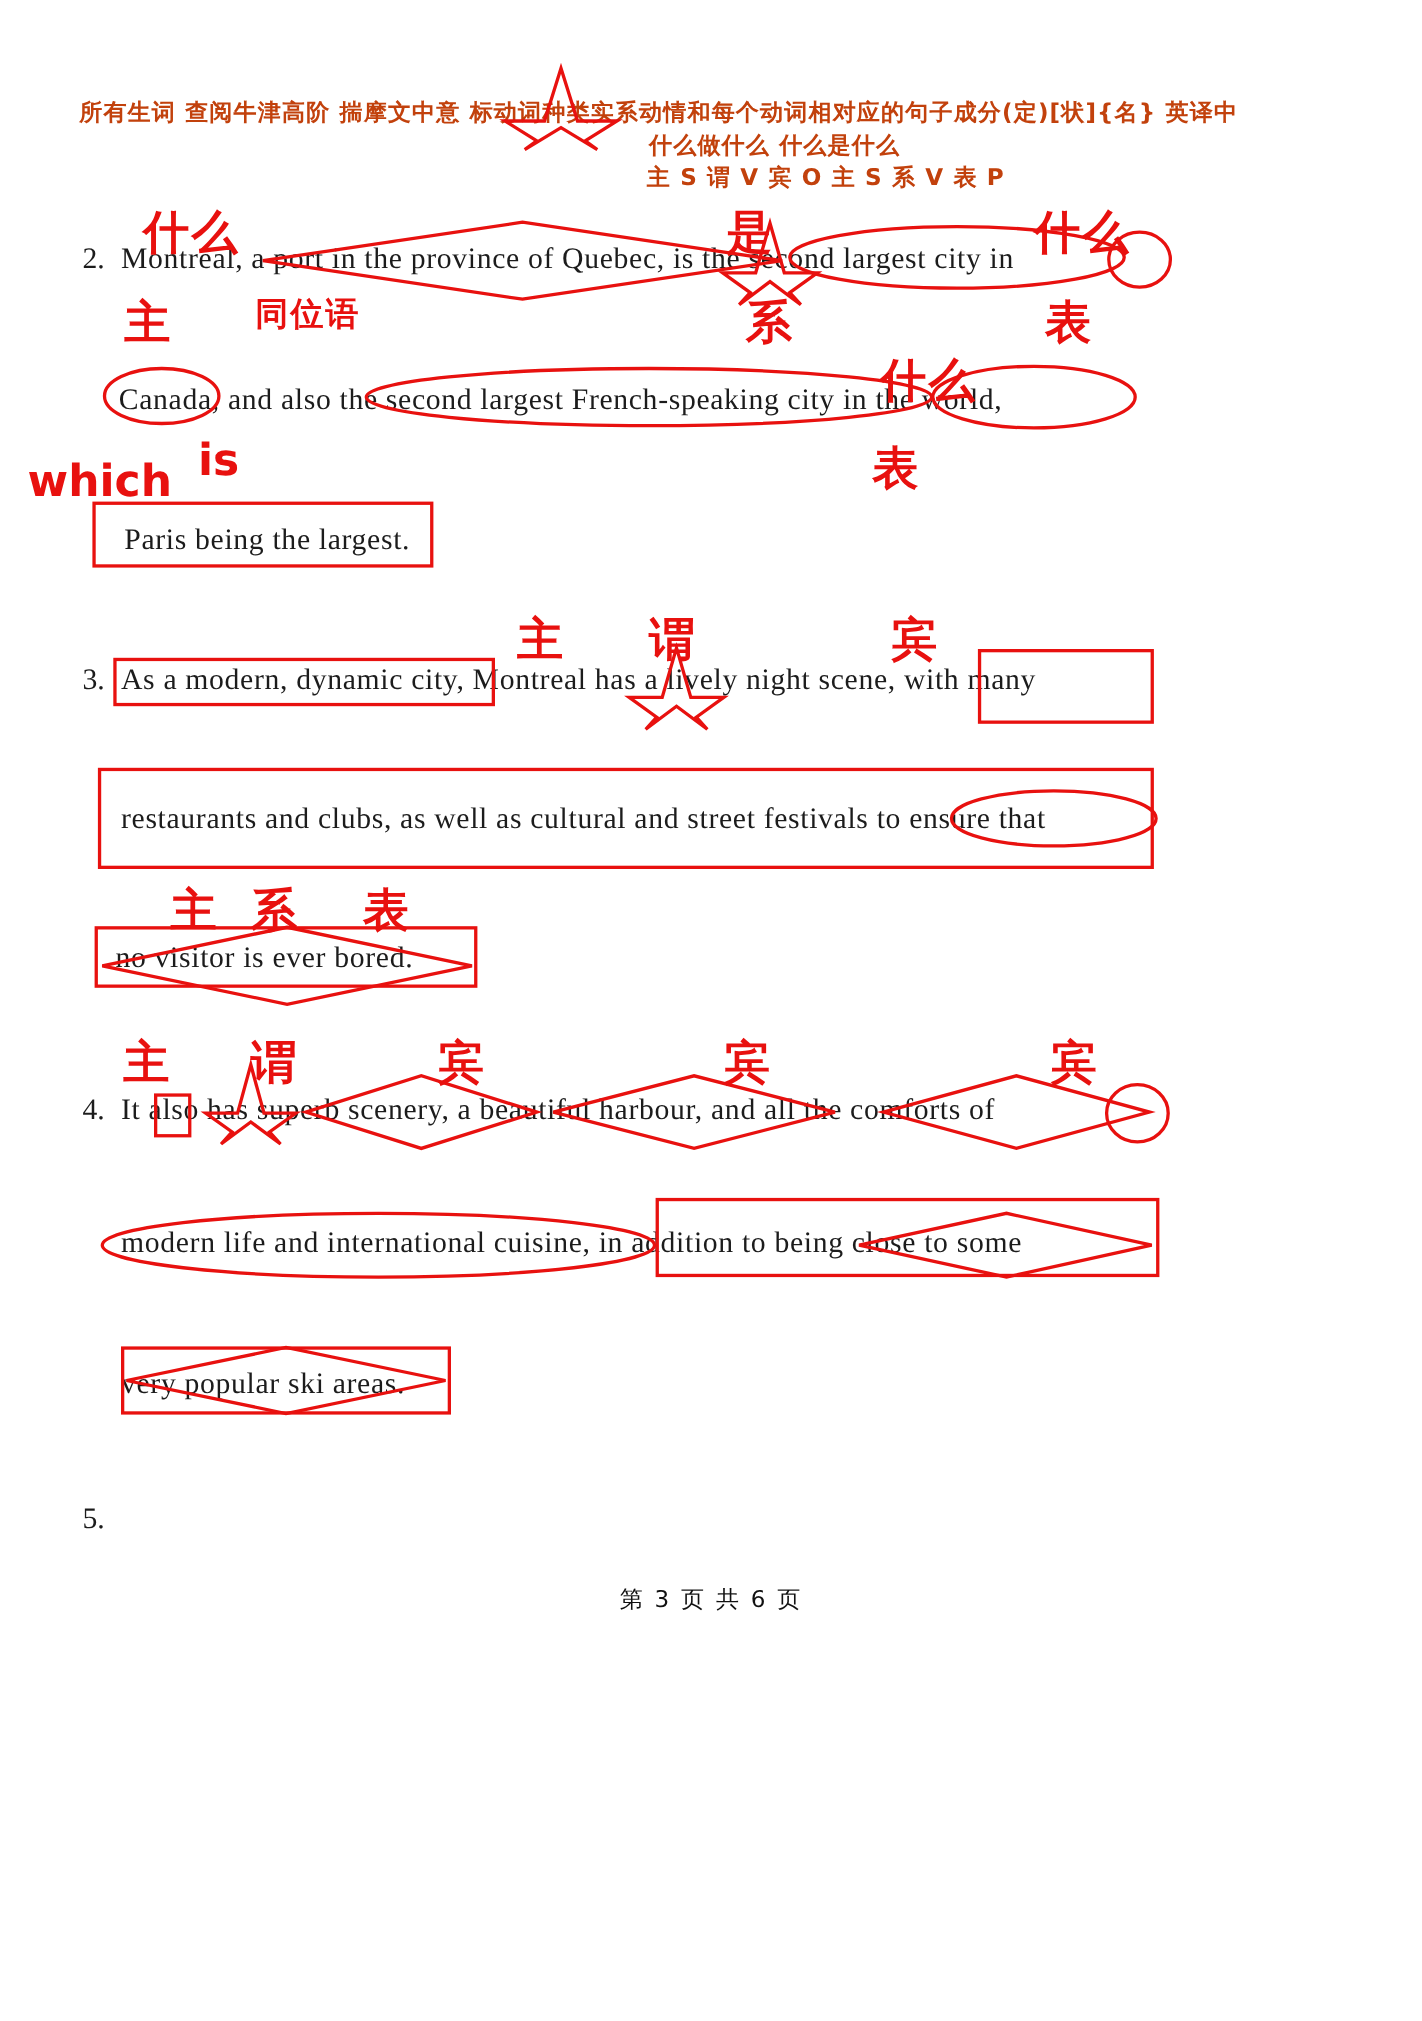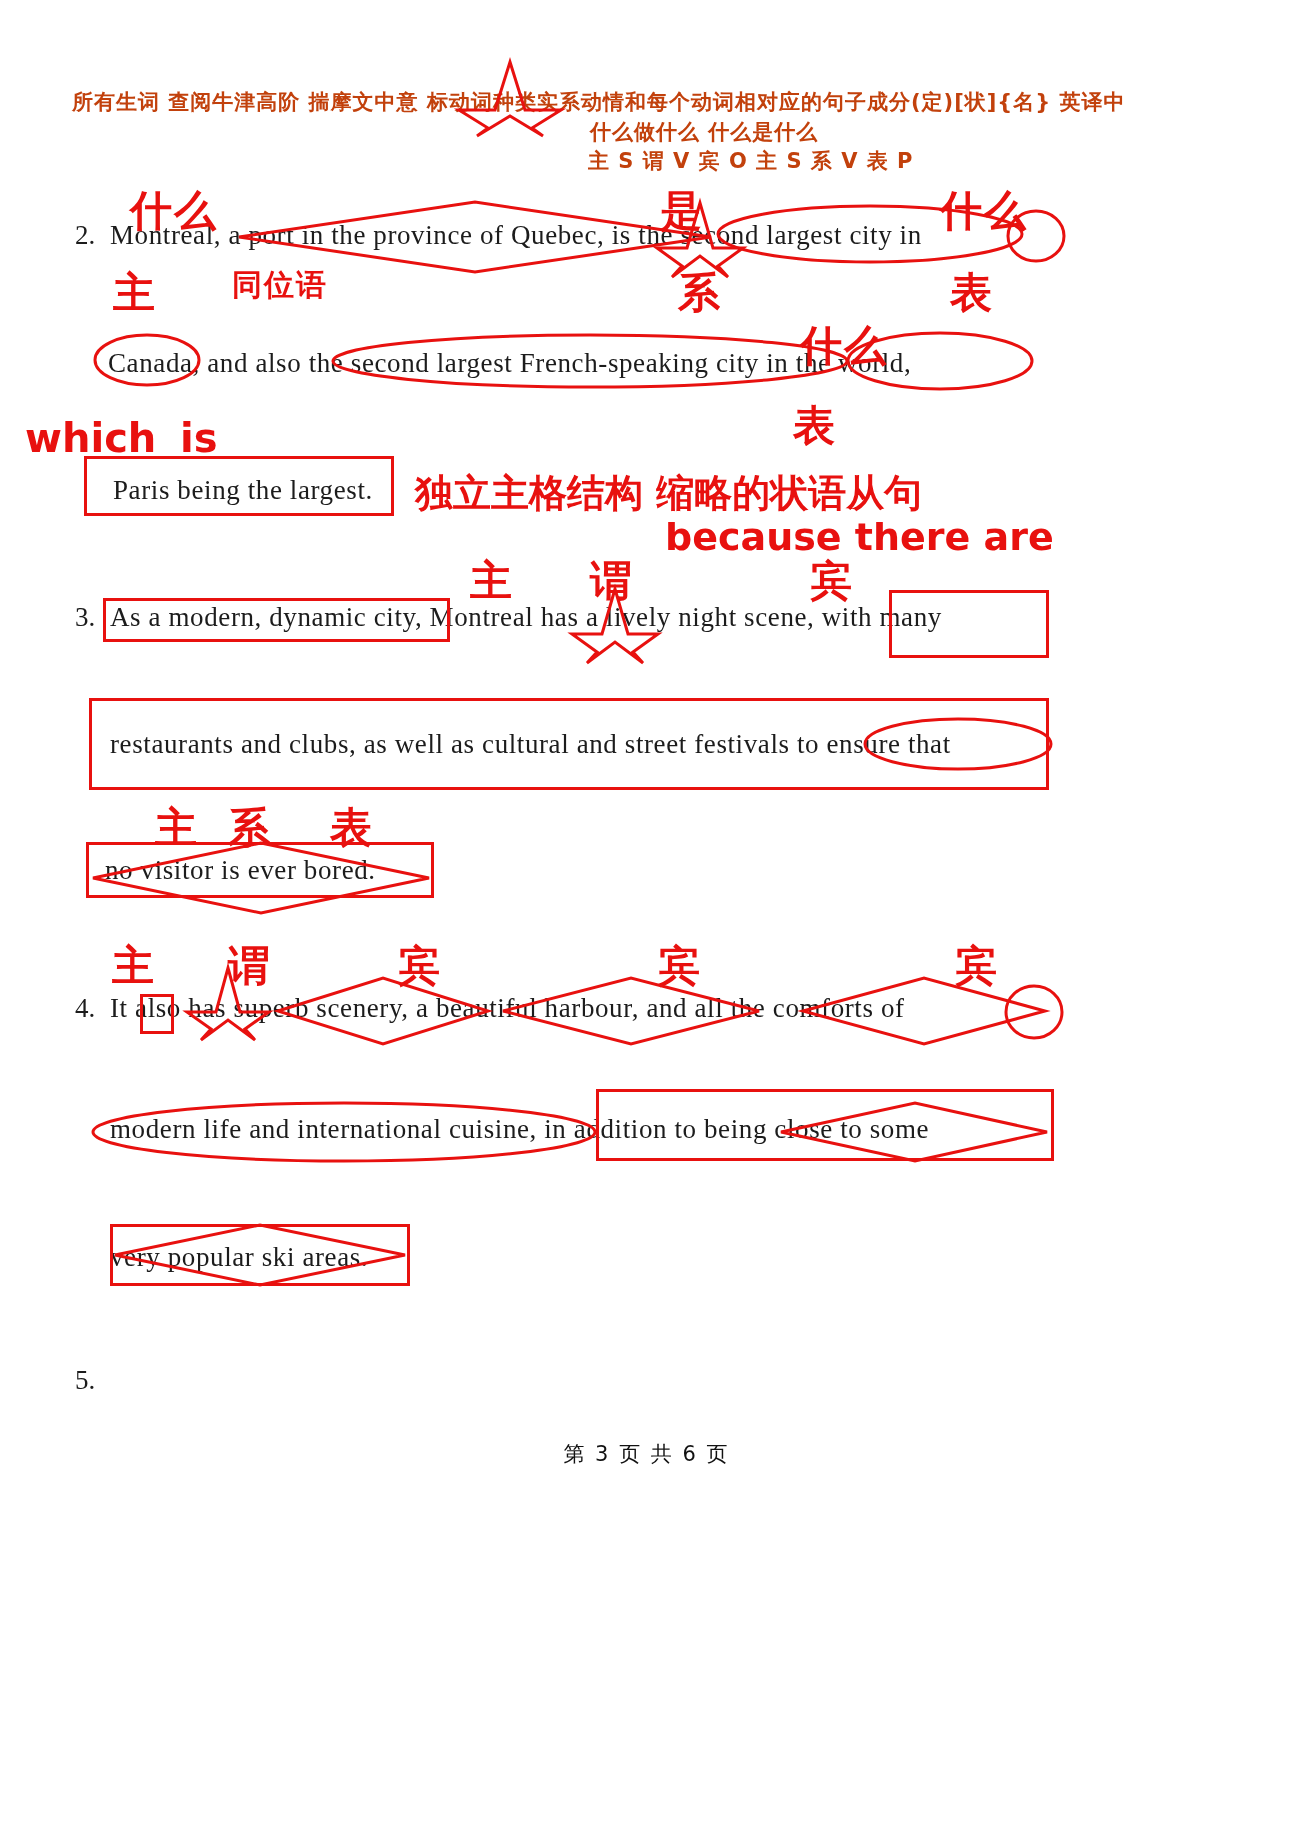--- a/index.html
+++ b/index.html
@@ -104,23 +104,21 @@
   <div class="ann ann-cjk" style="left:130px; top:183px; font-size:42px;">什么</div>
   <div class="ann ann-cjk" style="left:660px; top:183px; font-size:42px;">是</div>
   <div class="ann ann-cjk" style="left:940px; top:183px; font-size:42px;">什么</div>
   <div class="ann ann-cjk" style="left:113px; top:265px; font-size:42px;">主</div>
   <div class="ann ann-cjk" style="left:232px; top:265px; font-size:30px;">同位语</div>
   <div class="ann ann-cjk" style="left:678px; top:265px; font-size:42px;">系</div>
   <div class="ann ann-cjk" style="left:950px; top:265px; font-size:42px;">表</div>
   <div class="ann ann-cjk" style="left:800px; top:318px; font-size:42px;">什么</div>
   <div class="ann ann-cjk" style="left:793px; top:398px; font-size:42px;">表</div>
   <div class="ann ann-lat" style="left:25px; top:415px; font-size:40px;">which</div>
-  <div class="ann ann-lat" style="left:180px; top:415px; font-size:40px;text-align:center;">is</div>
-  <div class="ann ann-big" style="left:415px; top:468px; font-size:38px;">独立主格结构 缩略的状语从句</div>
-  <div class="ann ann-big" style="left:665px; top:515px; font-size:38px;">because there are</div>
+  <div class="ann ann-lat" style="left:180px; top:396px; font-size:40px;text-align:center;">is</div>
 
   <div class="mark" style="left:235px; top:198px;">
     <svg width="480" height="78" viewBox="0 0 480 78">
       <polygon points="4,39 240,4 476,39 240,74" fill="none" stroke="#e8110f" stroke-width="3"></polygon>
     </svg>
   </div>
 
   <div class="mark" style="left:655px; top:200px;">
     <svg width="90" height="80" viewBox="0 0 90 80">
       <polygon points="45,3 58,48 88,48 63,66 73,77 45,56 17,77 27,66 2,48 32,48" fill="none" stroke="#e8110f" stroke-width="3"></polygon>

